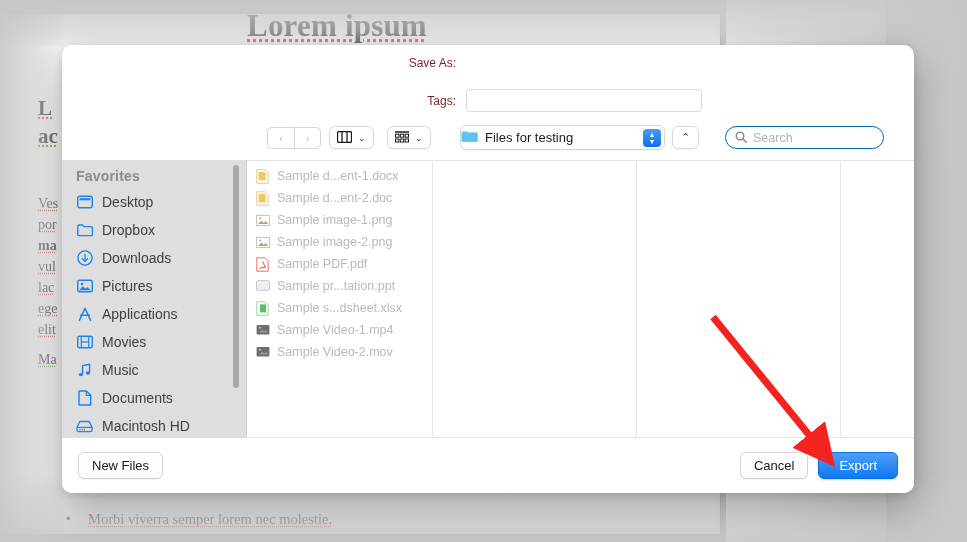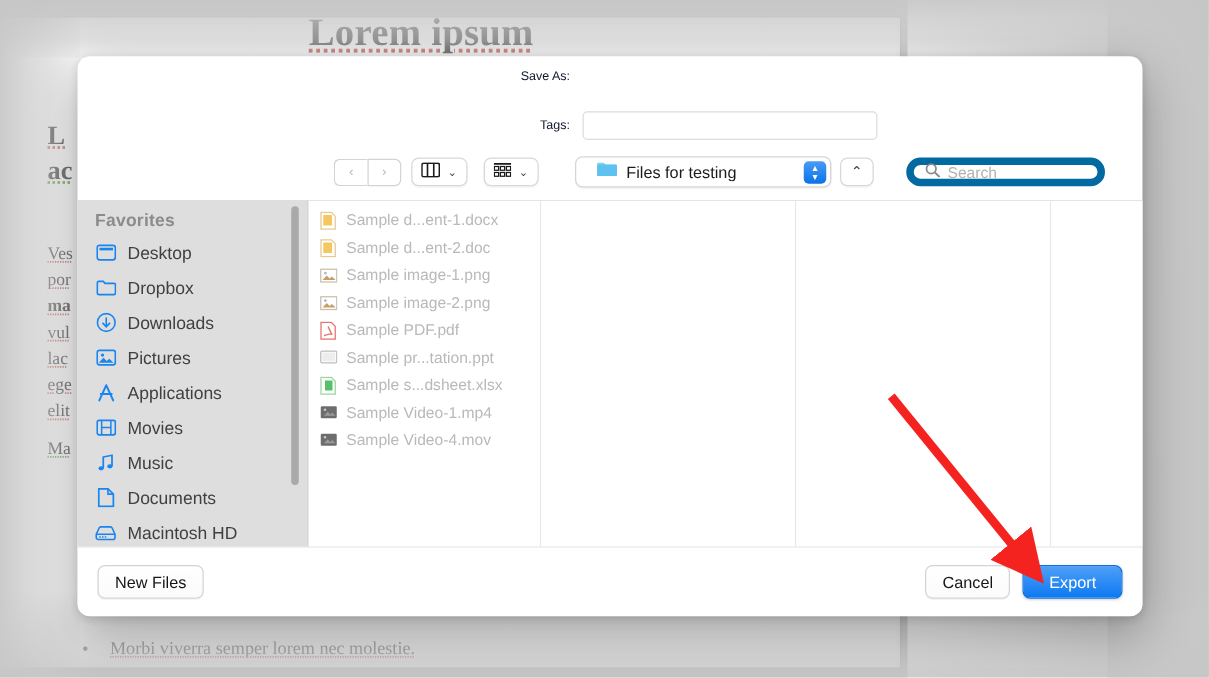--- a/index.html
+++ b/index.html
@@ -127,21 +127,21 @@
   #sheet-top {
     position: relative;
     height: 70px;
     flex: 0 0 70px;
   }
   .field-row { position: absolute; display: flex; align-items: center; }
   #row-saveas { left: 330px; top: 11px; }
   #row-tags   { left: 330px; top: 44px; }
   .field-label {
     width: 64px; text-align: right; margin-right: 10px;
-    font-size: 10px; color: #0f172a;
+    font-size: 12px; color: #7f1d1d;
   }
   #saveas-input {
     width: 236px; height: 23px;
     border: 1px solid #b6b6b6;
     border-radius: 4px;
     background: #fff;
     font-size: 13.5px; color: #111;
     padding: 0 6px;
     font-family: "Liberation Sans", sans-serif;
     outline: none;
@@ -189,21 +189,21 @@
   }
   .chev-d { font-size: 9px; color: #3a3a3a; }
 
   #path-pop {
     height: 25px;
     width: 205px;
     border: 1px solid #d6d6d6;
     border-radius: 6px;
     background: #fff;
     display: flex; align-items: center;
-    padding: 0 3px 0 16px;
+    padding: 0 3px 0 0;
     box-shadow: 0 1px 1px rgba(0,0,0,.05);
   }
   #path-label {
     flex: 1;
     font-size: 13px; color: #1b1b1b;
     margin-left: 7px;
     white-space: nowrap; overflow: hidden;
   }
   #path-stepper {
     width: 18px; height: 18px; border-radius: 4px;
@@ -216,21 +216,21 @@
   #up-btn {
     width: 27px; height: 23px;
     border: 1px solid #d8d8d8; border-radius: 6px;
     background: #fff;
     display: flex; align-items: center; justify-content: center;
     font-size: 11px; color: #3a3a3a;
     box-shadow: 0 1px 1px rgba(0,0,0,.04);
   }
   #search-box {
     width: 159px; height: 23px;
-    border: 6px solid #0369a1; border-radius: 12px;
+    border: 1px solid #0369a1; border-radius: 12px;
     background: #fff;
     display: flex; align-items: center;
     padding: 0 9px; gap: 6px;
   }
   #search-placeholder { font-size: 12.5px; color: #b2b2b2; }
 
   
   #sheet-body {
     flex: 1;
     display: flex;
@@ -648,21 +648,21 @@
           <span>Sample Video-1.mp4</span>
         </div>
         <div class="file-row">
           <span class="file-icon">
             <svg width="14" height="12" viewBox="0 0 14 12">
                 <rect x="0.6" y="1" width="12.8" height="9.6" rx="1" fill="#6d6d6d"></rect>
                 <path d="M3.2 8.6l3-3.2 2 2.1 1.6-1.5 2.6 2.6z" fill="#9a9a9a"></path>
                 <circle cx="4" cy="3.8" r="1" fill="#c9c9c9"></circle>
               </svg>
           </span>
-          <span>Sample Video-4.mov</span>
+          <span>Sample Video-2.mov</span>
         </div>
         <div class="col-resize">‖</div>
       </div>
 
       <div class="col" id="col-2"></div>
       <div class="col" id="col-3"></div>
       <div class="col" id="col-4"></div>
     </div>
   </div>
 

